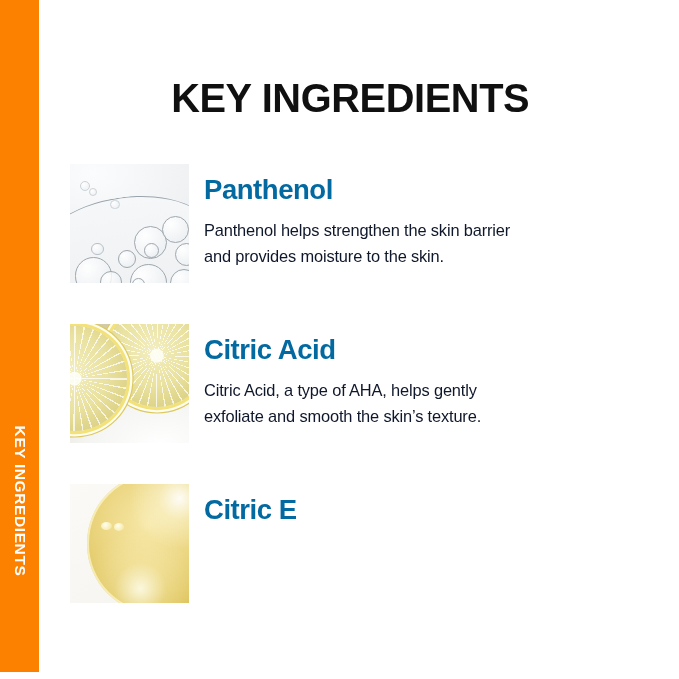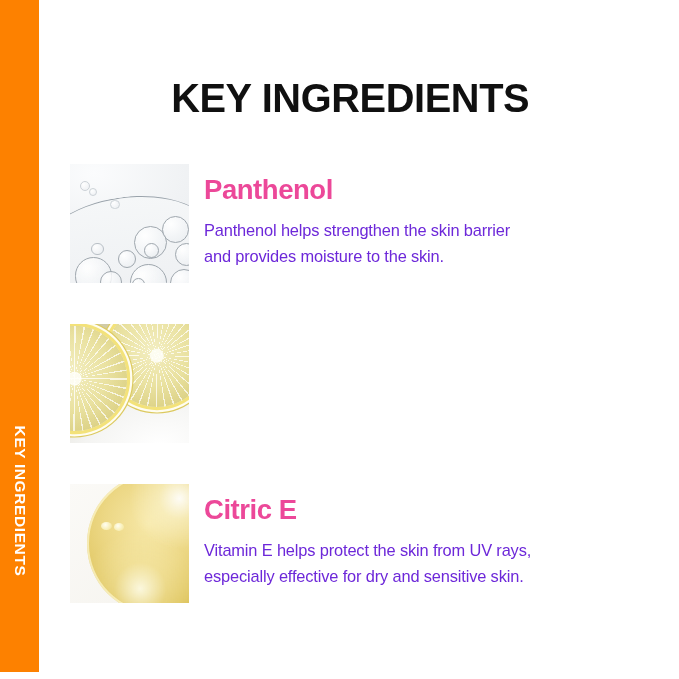--- a/index.html
+++ b/index.html
@@ -175,32 +175,32 @@
     top: 0;
     width: 440px;
   }
   .ing-name {
     margin: 0;
     font-family: "Liberation Sans", sans-serif;
     font-weight: bold;
     font-size: 27.5px;
     line-height: 32px;
     letter-spacing: -0.45px;
-    color: #ec4899;
+    color: #0369a1;
     padding-top: 10px;
   }
   .ing-desc {
     margin: 0;
     padding-top: 11px;
     font-family: "Liberation Sans", sans-serif;
     font-weight: normal;
     font-size: 16.4px;
     line-height: 26px;
     letter-spacing: -0.15px;
-    color: #6d28d9;
+    color: #0f172a;
     white-space: pre-line;
   }
 </style>
 </head>
 <body>
 
 <div id="side-bar">
   <span id="side-bar-label">KEY INGREDIENTS</span>
 </div>
 
@@ -241,31 +241,34 @@
         <div class="lemon-bg"></div>
         <div class="sugar"></div>
         <div class="lemon" style="left:30%;top:-16%;width:86%;height:86%;">
           <div class="core"></div>
         </div>
         <div class="lemon" style="left:-40%;top:2%;width:88%;height:88%;">
           <div class="core"></div>
         </div>
       </div>
     </div>
+    <div class="text-col">
+      <h2 class="ing-name">Citric Acid</h2>
+      <p class="ing-desc">Citric Acid, a type of AHA, helps gently
+exfoliate and smooth the skin’s texture.</p>
+    </div>
   </div>
 
   <div class="ingredient-row">
     <div class="thumb">
       <div class="thumb-inner">
         <div class="oil-bg"></div>
         <div class="oil-drop"></div>
         <div class="oil-spec" style="left:26%;top:32%;width:9%;height:7%;"></div>
         <div class="oil-spec" style="left:37%;top:33%;width:8%;height:6.5%;"></div>
       </div>
     </div>
     <div class="text-col">
       <h2 class="ing-name">Citric E</h2>
-      <p class="ing-desc">Vitamin E helps protect the skin from UV rays,
-especially effective for dry and sensitive skin.</p>
     </div>
   </div>
 
 </div>
 
 </body></html>

